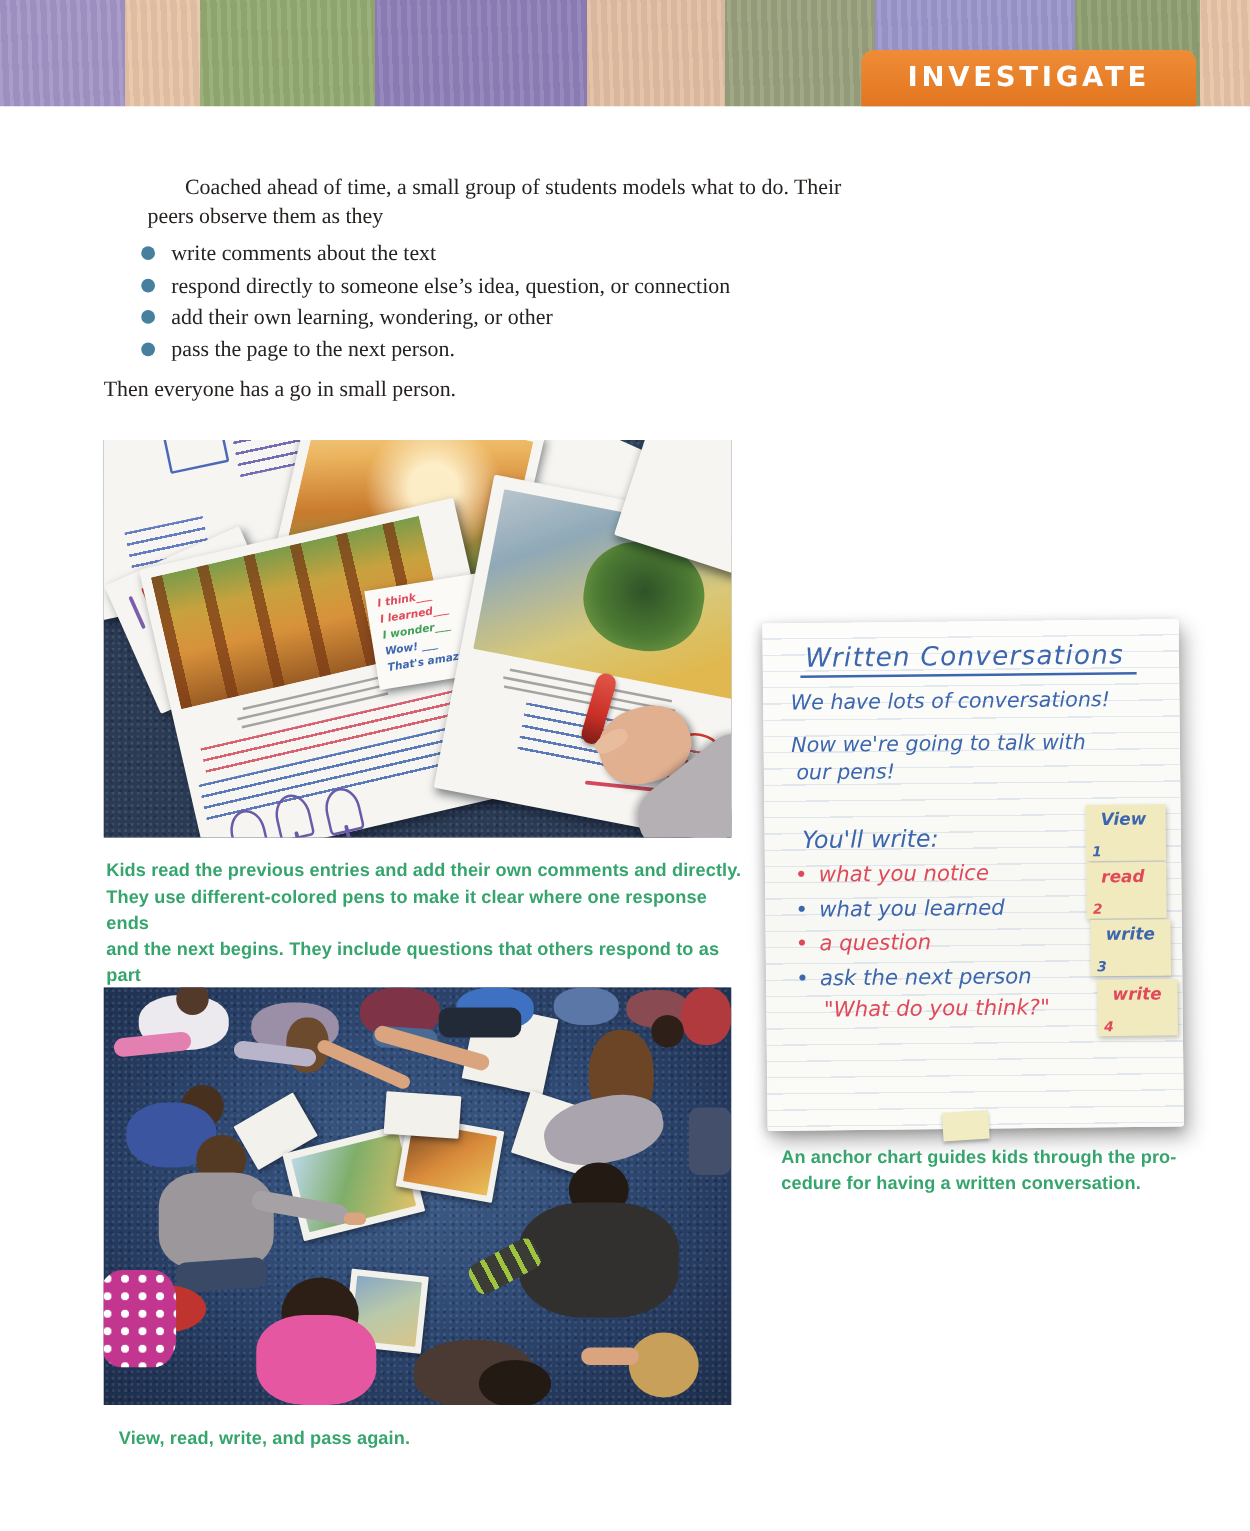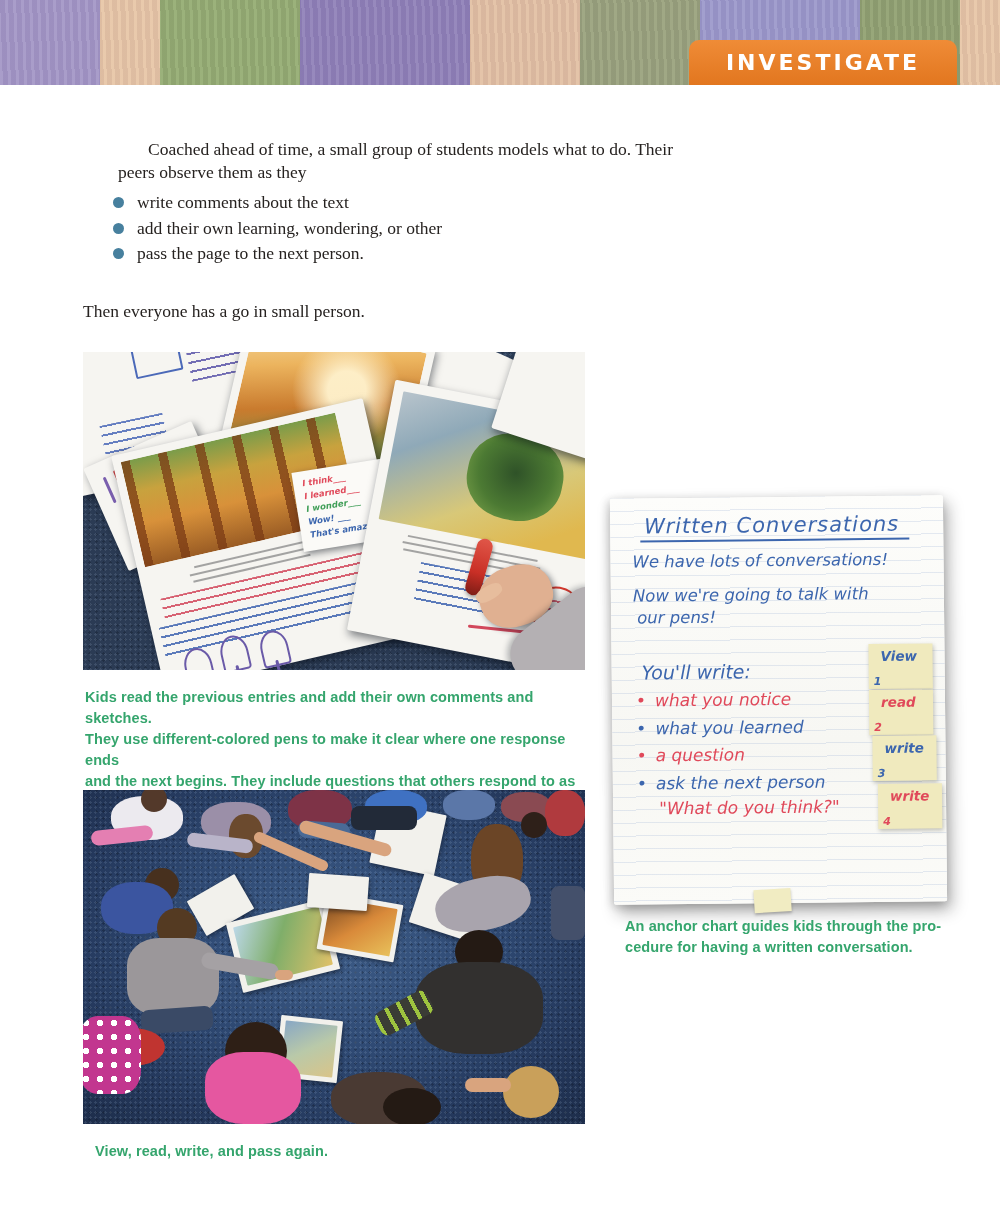--- a/index.html
+++ b/index.html
@@ -135,20 +135,24 @@
     <div>peers observe them as they</div>
   </div>
 
   <ul class="bullets">
     <li>
         <span class="dot"></span>
         <span>write comments about the text</span>
       </li>
     <li>
         <span class="dot"></span>
+        <span>respond directly to someone else’s idea, question, or connection</span>
+      </li>
+    <li>
+        <span class="dot"></span>
         <span>add their own learning, wondering, or other</span>
       </li>
     <li>
         <span class="dot"></span>
         <span>pass the page to the next person.</span>
       </li>
   </ul>
   <div class="closing">Then everyone has a go in small person.</div>
 
   <div class="photo photo1">
@@ -230,21 +234,21 @@
     <div class="stroke" style="left:388px;top:186px;width:16px;height:58px;transform:rotate(16deg);border-radius:8px;
       background:linear-gradient(180deg,#e05648 0%,#c92f26 60%,#7e1d16 100%);box-shadow:1px 2px 4px rgba(0,0,0,.4);"></div>
     <div class="stroke" style="left:396px;top:214px;width:74px;height:60px;transform:rotate(-18deg);border-radius:45%;
       background:#e0b091;box-shadow:2px 3px 6px rgba(6,12,22,.45);"></div>
     <div class="stroke" style="left:392px;top:234px;width:28px;height:14px;transform:rotate(-30deg);border-radius:40%;background:#e7bd9d;"></div>
     <div class="stroke" style="left:428px;top:252px;width:120px;height:80px;transform:rotate(-38deg);border-radius:28px;
       background:#b4b0b3;box-shadow:-2px -2px 6px rgba(6,12,22,.3);"></div>
   </div>
 
   <div class="caption cap1">
-    <div>Kids read the previous entries and add their own comments and sketches.</div>
+    <div>Kids read the previous entries and add their own comments and directly.</div>
     <div>They use different-colored pens to make it clear where one response ends</div>
     <div>and the next begins. They include questions that others respond to as part</div>
     <div>of the written conversation.</div>
   </div>
 
   <div class="photo photo2">
     <div class="rug"></div>
     <div class="speck"></div>
 
     <div class="sheet" style="left:110px;top:95px;width:55px;height:40px;transform:rotate(-30deg);"></div>

